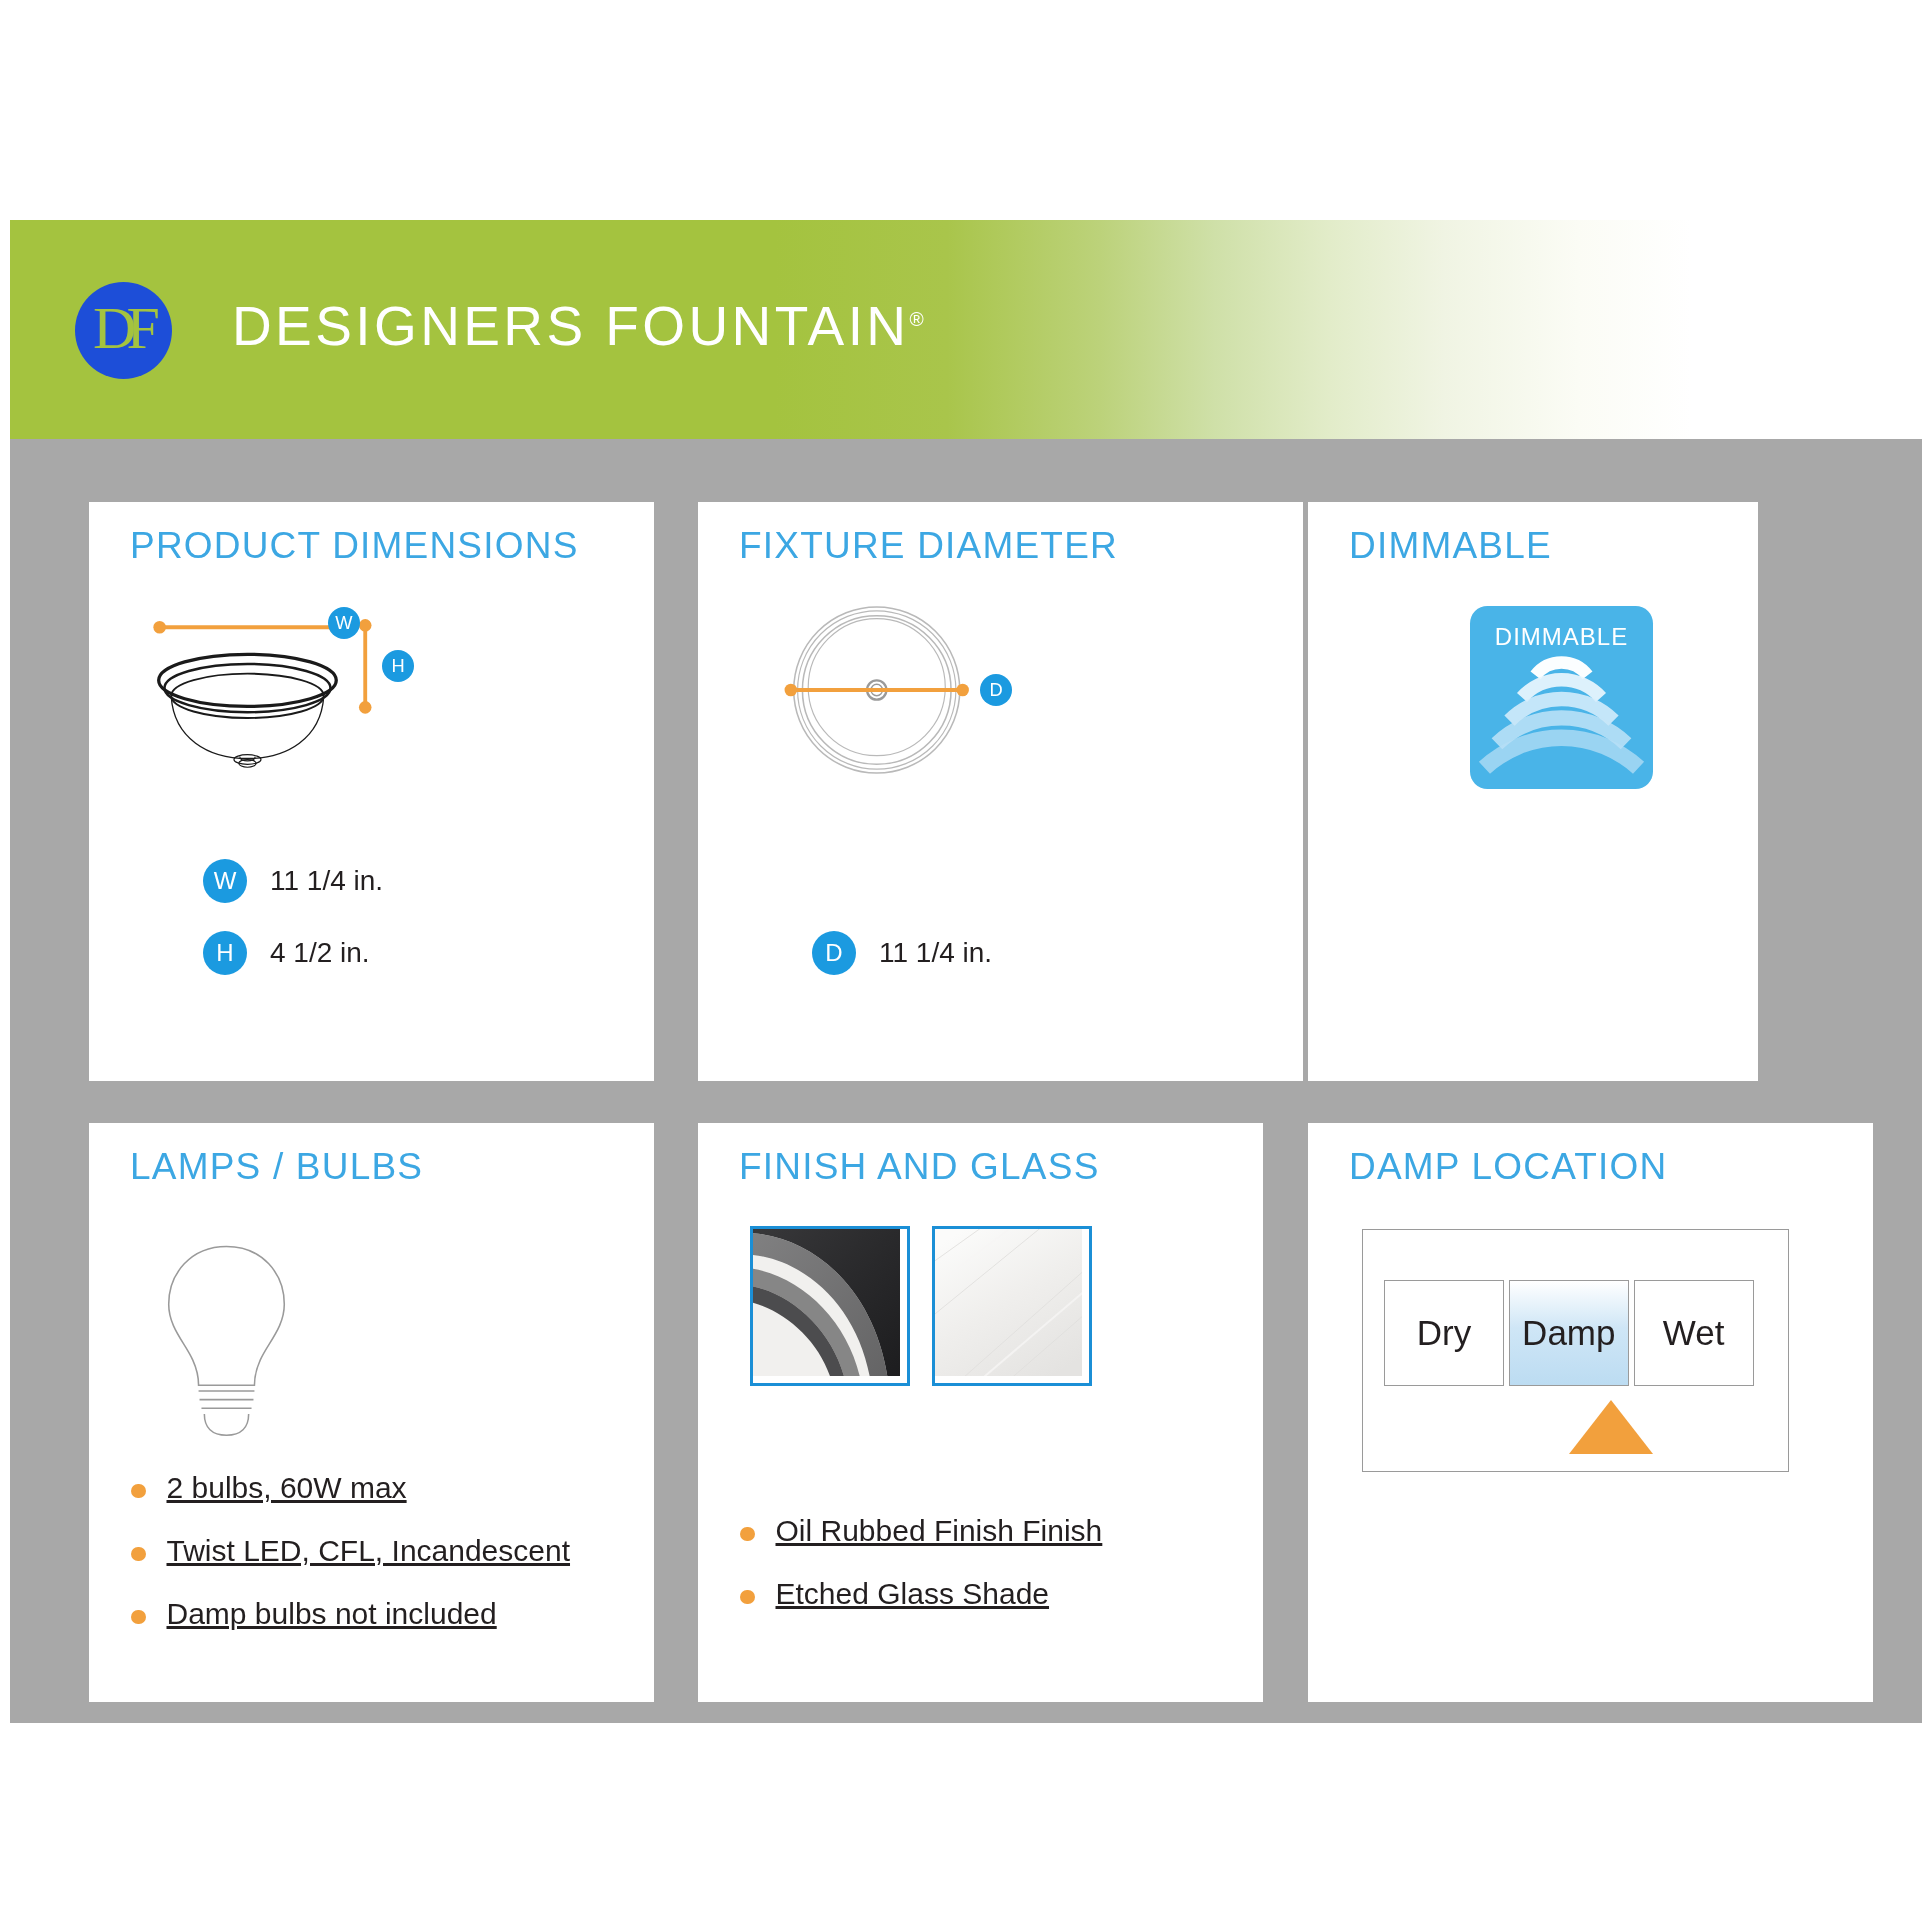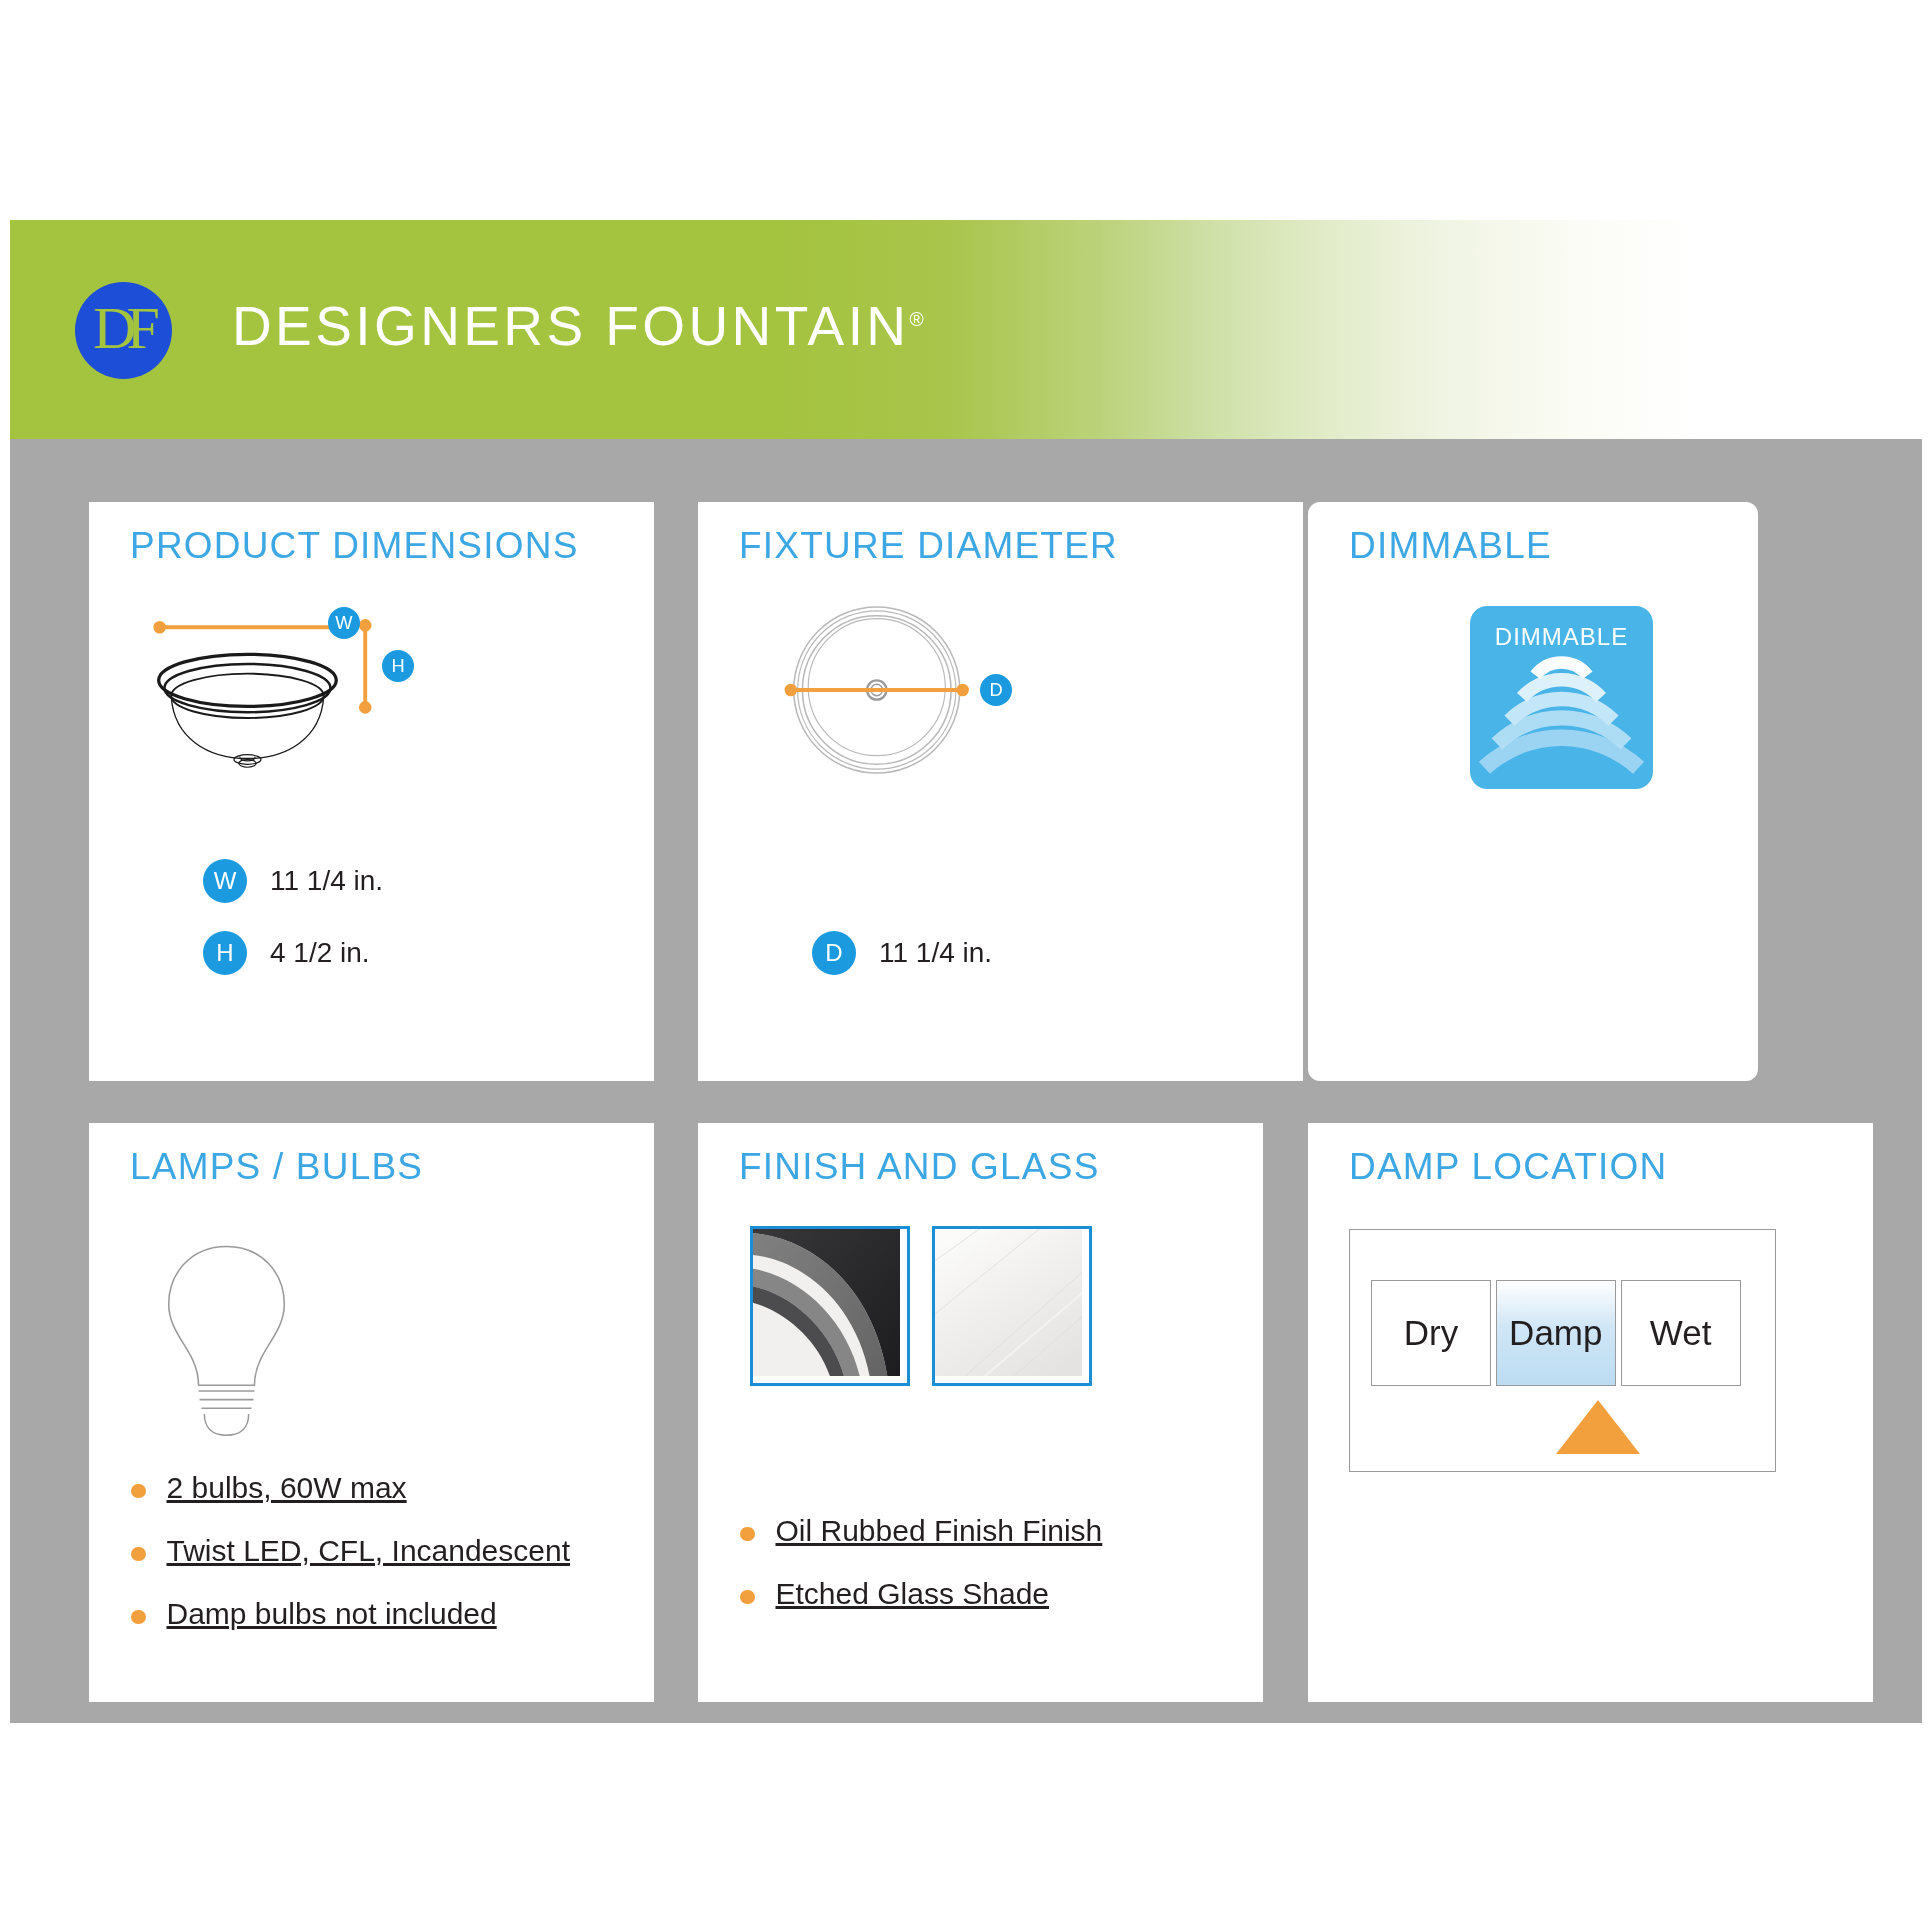--- a/index.html
+++ b/index.html
@@ -47,21 +47,21 @@
     position:absolute;background:#ffffff;
   }
   .card-title{
     position:absolute;left:41px;top:23px;
     color:#3ca7e3;font-size:37px;letter-spacing:1.2px;
     font-weight:400;white-space:nowrap;
   }
 
   .c1{left:89px;top:502px;width:565px;height:579px;}
   .c2{left:698px;top:502px;width:565px;height:579px;padding-left:40px;}
-  .c3{left:1308px;top:502px;width:450px;height:579px;border-radius:12px;}
+  .c3{left:1308px;top:502px;width:450px;height:579px;}
   .c4{left:89px;top:1123px;width:565px;height:579px;text-align:right;}
   .c5{left:698px;top:1123px;width:565px;height:579px;}
   .c6{left:1308px;top:1123px;width:565px;height:579px;}
 
   
   .badge{
     border-radius:50%;background:#1b9ae0;color:#ffffff;
     display:flex;align-items:center;justify-content:center;
     font-size:21px;font-weight:400;
   }
@@ -98,21 +98,21 @@
 
   
   .swatch{
     position:absolute;border:3.9px solid #1b8fd6;overflow:hidden;background:#fff;
   }
   .sw1{left:52px;top:103px;width:154px;height:154px;}
   .sw2{left:234px;top:103px;width:154px;height:154px;}
 
   
   .loc-box{
-    position:absolute;left:41px;top:106px;width:425px;height:241px;
+    position:absolute;left:54px;top:106px;width:425px;height:241px;
     border:1.4px solid #9a9a9a;background:#ffffff;
   }
   .loc-cells{position:absolute;left:21px;top:50px;display:flex;}
   .loc-cell{
     width:118px;height:104px;border:1.4px solid #9a9a9a;
     display:flex;align-items:center;justify-content:center;
     font-size:35px;color:#231f20;background:#ffffff;margin-right:4.8px;
   }
   .loc-cell.active{
     background:linear-gradient(to bottom,#ffffff 0%,#cfe6f6 45%,#bcdcf2 100%);

